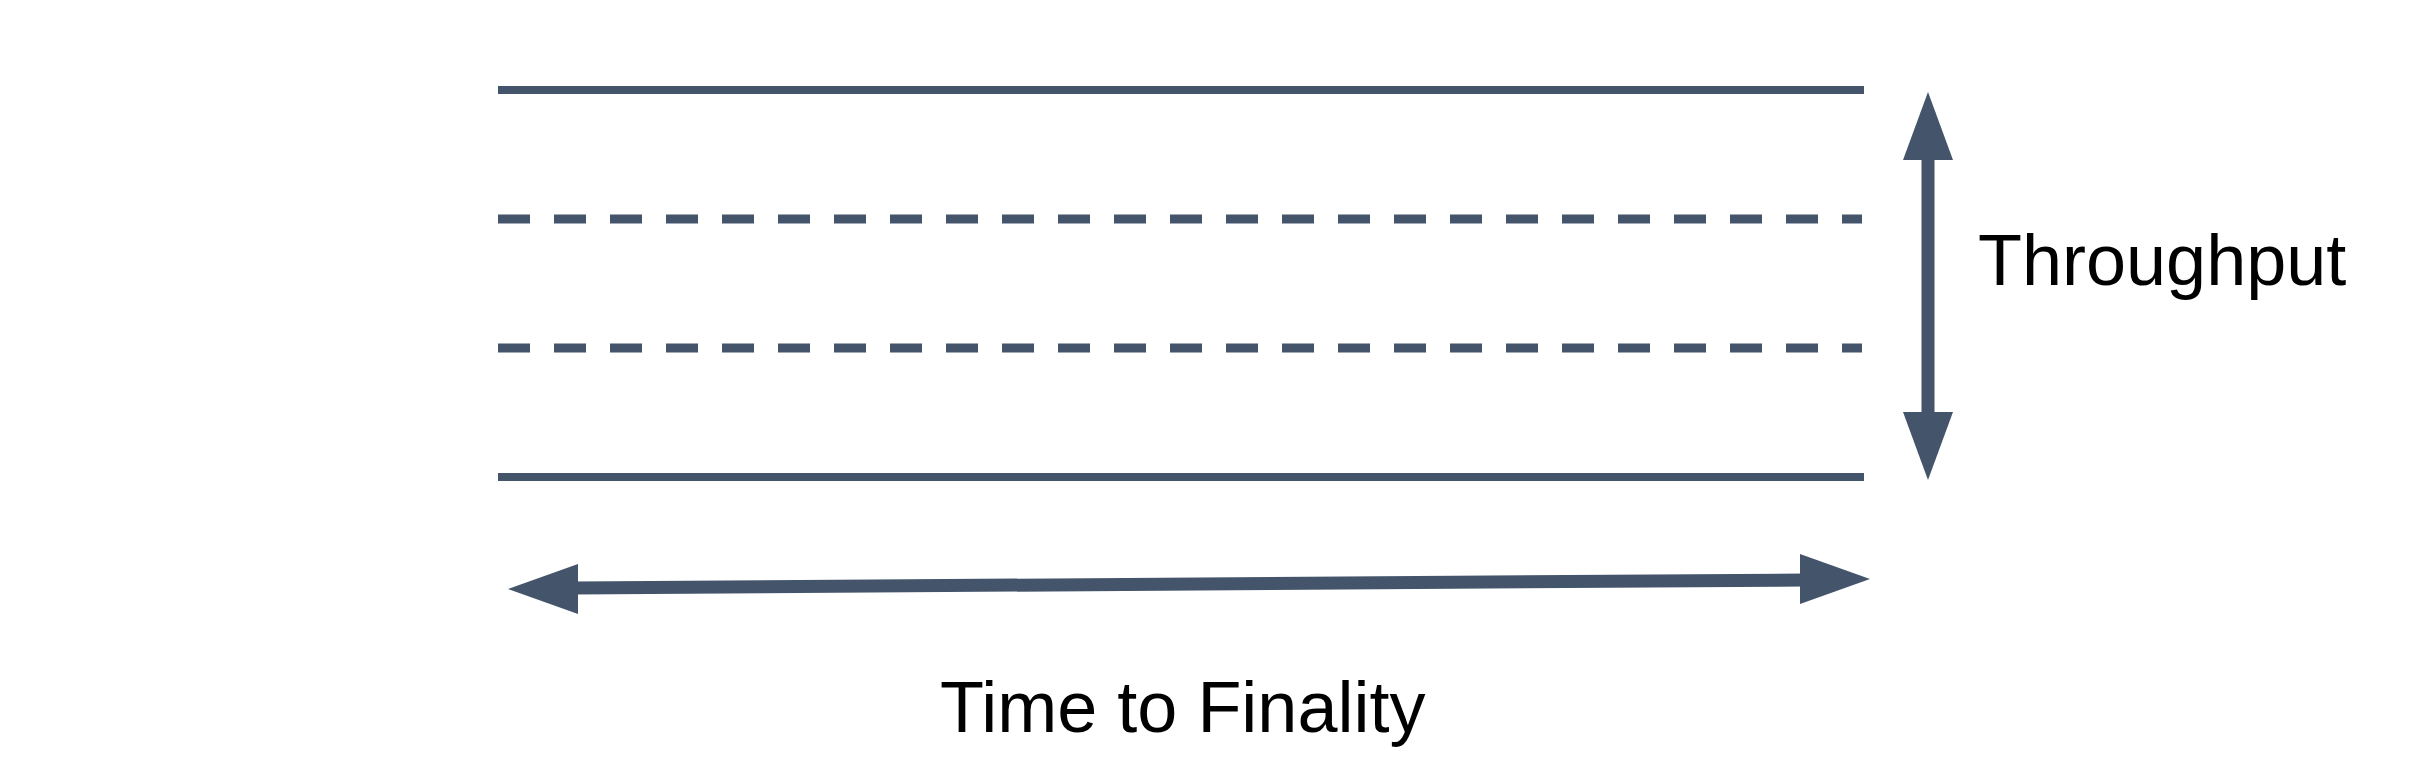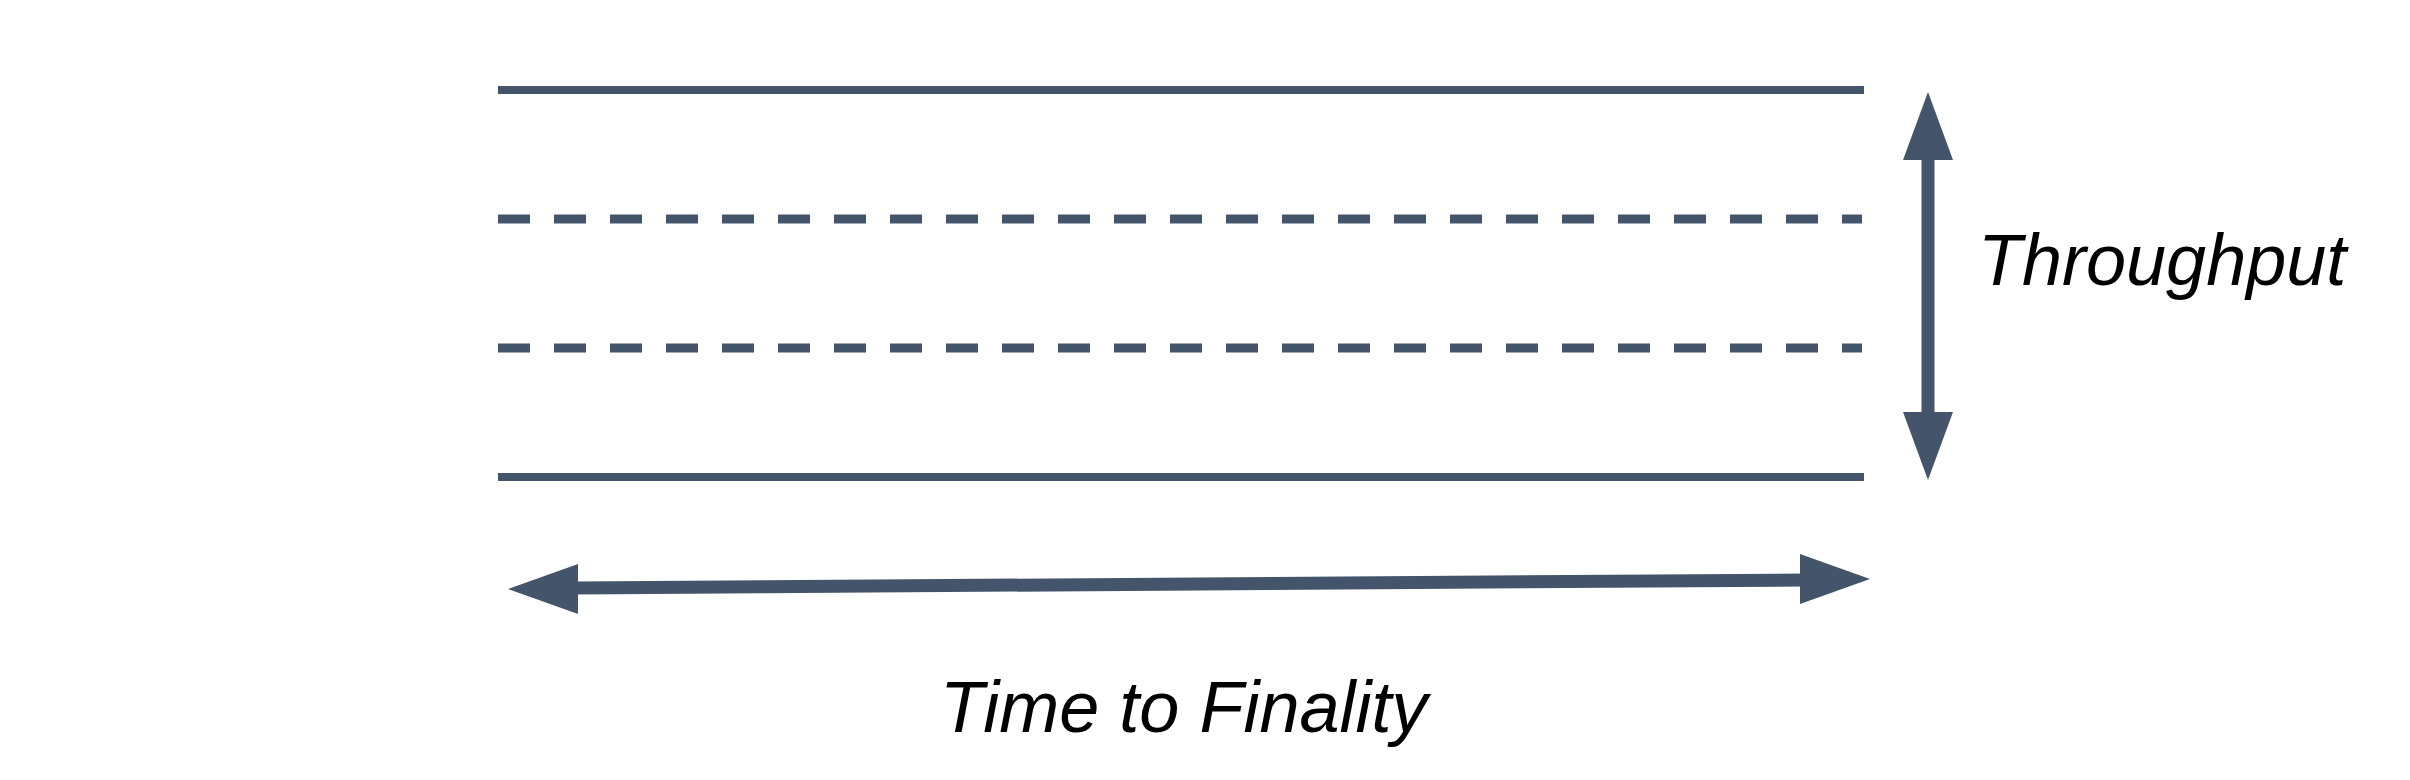--- a/index.html
+++ b/index.html
@@ -10,21 +10,20 @@
   * { margin: 0; padding: 0; box-sizing: border-box; }
   html, body {
     background: var(--canvas-bg);
   }
   .stage {
     position: relative;
     width: 2410px;
     height: 780px;
     background: var(--canvas-bg);
     overflow: hidden;
-    font-style: italic;
   }
   .diagram-svg {
     position: absolute;
     left: 0;
     top: 0;
     width: 2410px;
     height: 780px;
     display: block;
   }
   .solid-line {

